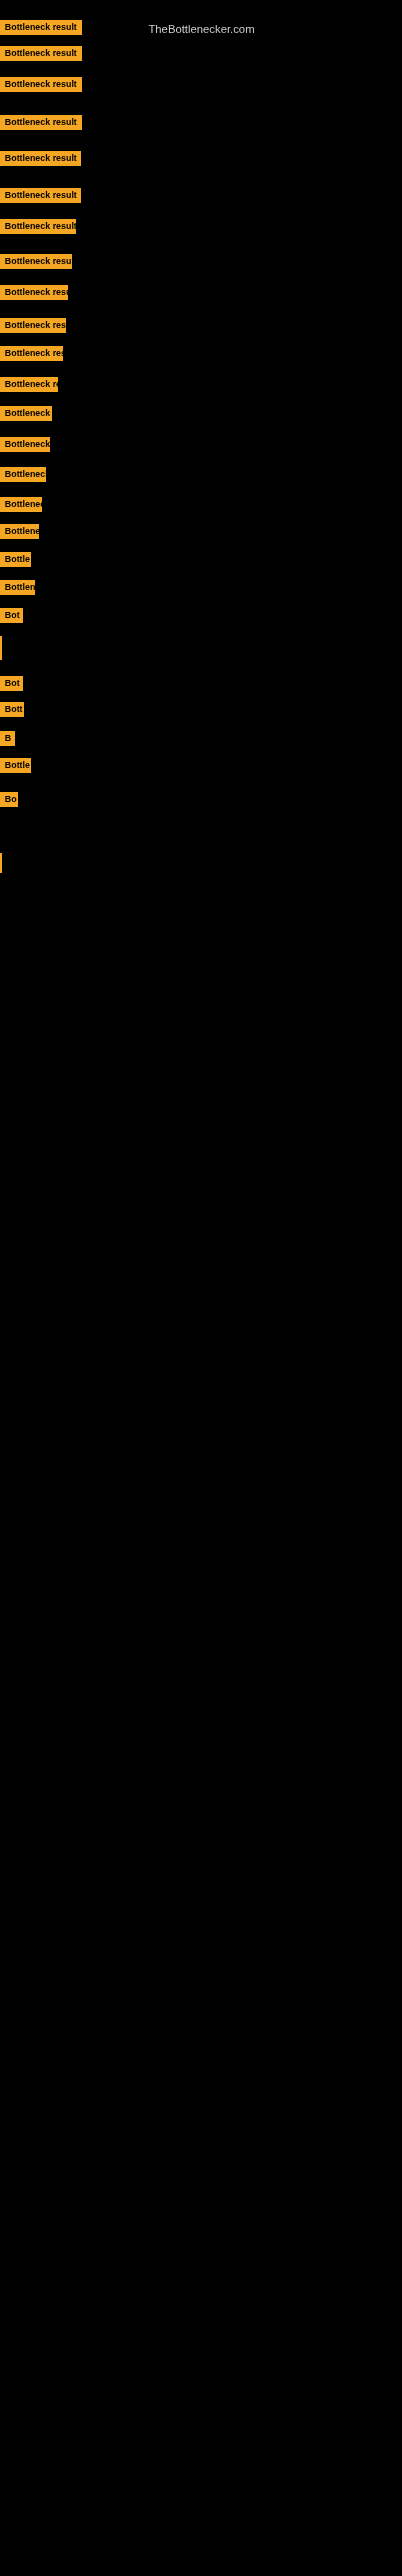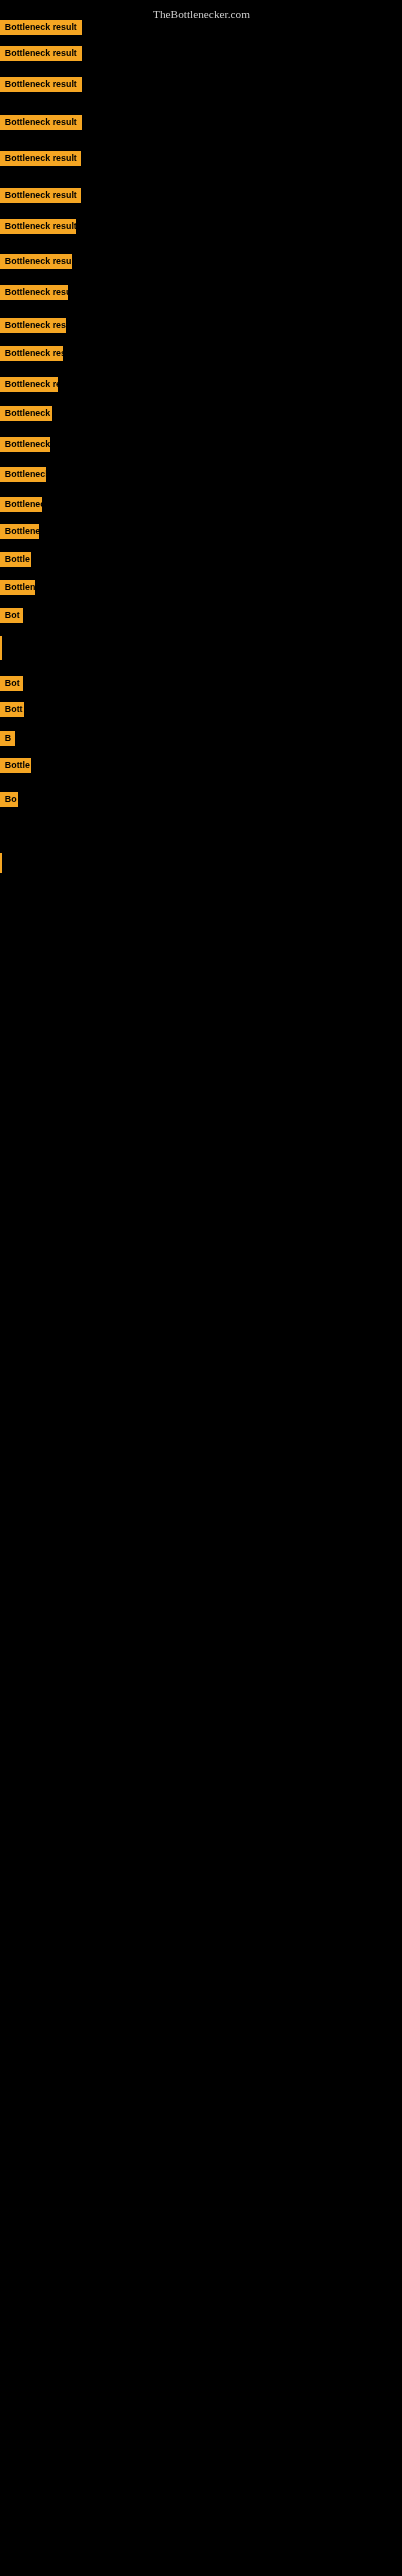--- a/index.html
+++ b/index.html
@@ -13,26 +13,25 @@
       width: 403px;
       min-height: 2576px;
       font-family: Arial, sans-serif;
       position: relative;
     }
 
     .site-title {
       color: #cccccc;
       font-size: 11.3px;
       text-align: center;
-      padding: 8px 0;
+      padding: 23px 0;
       position: absolute;
       top: 0;
       left: 0;
       right: 0;
-      font-family: Liberation Serif, serif;
     }
 
     .badge {
       background-color: #f5a623;
       color: #000000;
       font-size: 8.9px;
       font-weight: bold;
       padding: 2.4px 4.8px;
       display: inline-block;
       white-space: nowrap;

